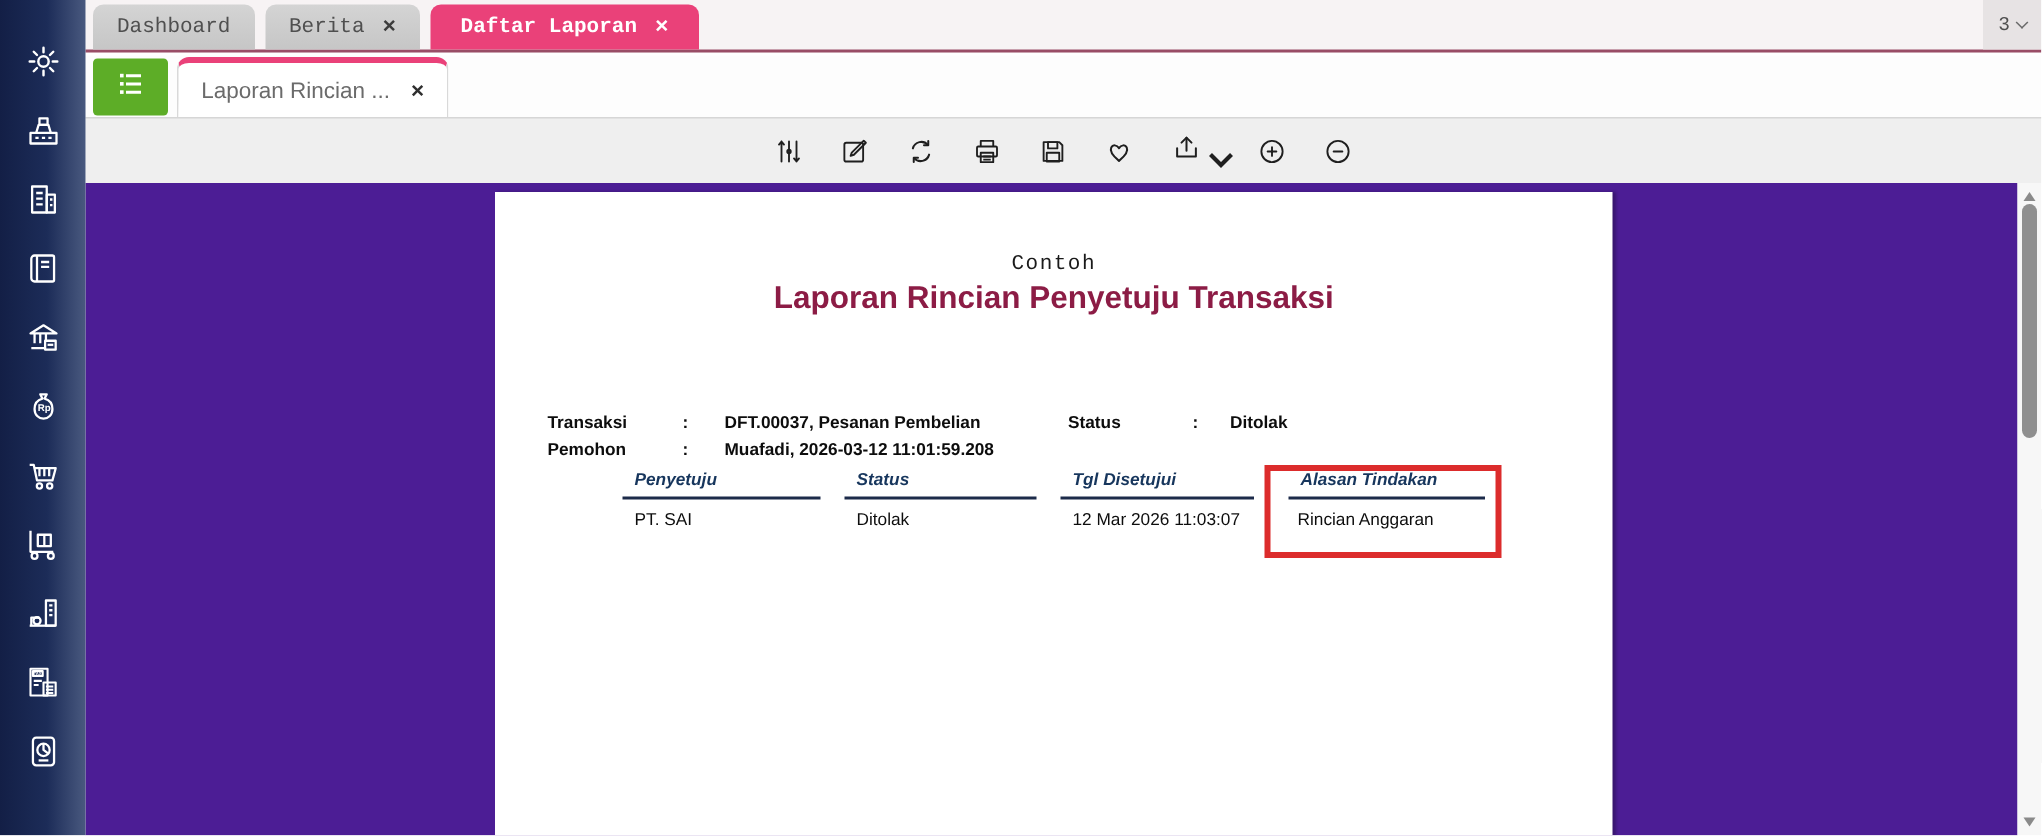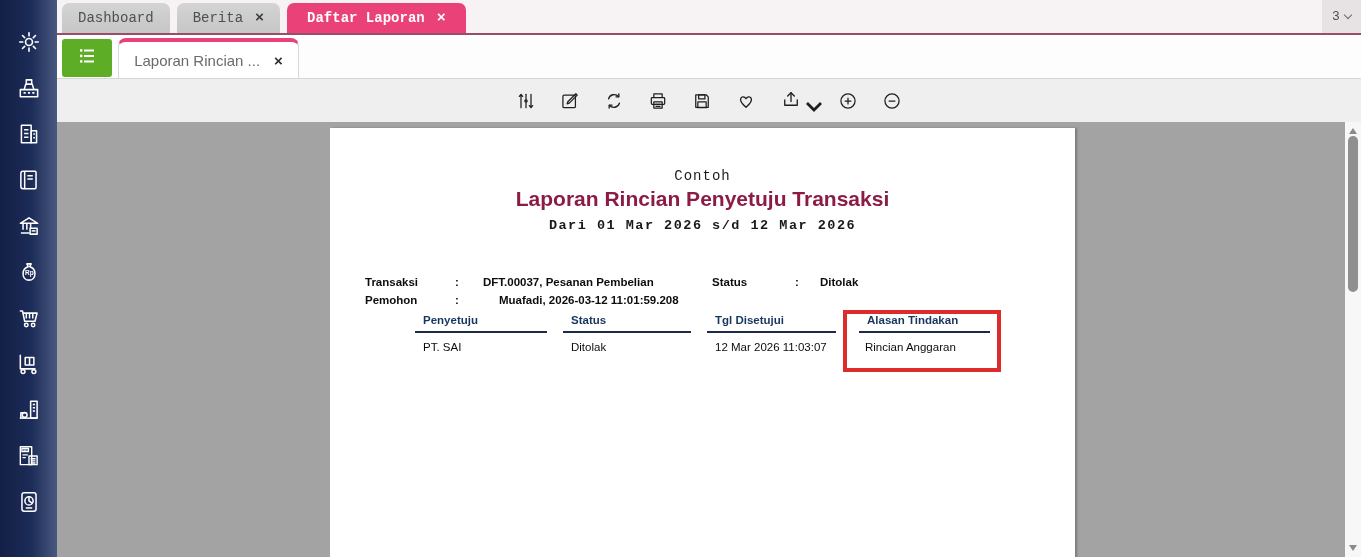--- a/index.html
+++ b/index.html
@@ -45,36 +45,36 @@
   .toolbar { position:absolute; left:57px; top:78px; right:0; height:44px; background:#efefef;
     border-top:1px solid #d6d6d6; display:flex; align-items:center; justify-content:center; gap:22px; }
   .tool { width:22px; height:22px; display:flex; align-items:center; justify-content:center;
     color:#1f1f1f; cursor:pointer; }
   .tool svg { width:20px; height:20px; }
   .tool.export { width:36px; gap:3px; }
   .tool .dd { width:10px; height:8px; }
 
   
   .docarea { position:absolute; left:57px; top:122px; width:1288px; height:435px;
-    background:#a3a3a3; overflow:hidden; }
+    background:#4c1d95; overflow:hidden; }
   .page { position:absolute; left:273px; top:6px; width:745px; height:560px; background:#fff;
     box-shadow:2px 0 2px rgba(0,0,0,.25); }
 
   .wm { position:absolute; left:0; right:0; top:40px; text-align:center;
     font-family:"Liberation Mono", monospace; font-size:14px; color:#1a1a1a; letter-spacing:1px; }
   .rpt-title { position:absolute; left:0; right:0; top:59px; text-align:center;
     font-size:21px; font-weight:bold; color:#8c1c45; }
   .rpt-dates { position:absolute; left:0; right:0; top:90px; text-align:center;
     font-family:"Liberation Mono", monospace; font-weight:bold; font-size:13.5px;
     letter-spacing:1.5px; color:#1a1a1a; }
 
   .dt { position:absolute; font-size:11.5px; font-weight:bold; color:#0d0d0d; white-space:nowrap; }
 
   .th { position:absolute; top:186px; height:19px; font-size:11.5px; font-weight:bold;
-    color:#17365d; border-bottom:2px solid #1c2b4a; padding-left:8px; white-space:nowrap; }
+    color:#17365d; border-bottom:2px solid #1c2b4a; padding-left:8px; white-space:nowrap;font-style:italic; }
   .td { position:absolute; top:213px; font-size:11.5px; color:#0d0d0d; white-space:nowrap; }
   .hl-box { position:absolute; left:513px; top:182px; width:158px; height:62px;
     border:4px solid #dc2c2c; pointer-events:none; }
 
   
   .vscroll { position:absolute; right:0; top:122px; width:16px; height:435px; background:#f7f7f7; }
   .sb-up, .sb-down { position:absolute; left:4px; width:0; height:0; cursor:pointer; }
   .sb-up { top:6px; border-left:4.5px solid transparent; border-right:4.5px solid transparent;
     border-bottom:6px solid #8a8a8a; }
   .sb-down { bottom:6px; border-left:4.5px solid transparent; border-right:4.5px solid transparent;
@@ -273,31 +273,30 @@
           <circle cx="12" cy="12" r="8.5"></circle>
           <path d="M8.5 12h7"></path>
         </svg>
       </div>
   </div>
 
   <div class="docarea">
     <div class="page">
       <div class="wm">Contoh</div>
       <div class="rpt-title">Laporan Rincian Penyetuju Transaksi</div>
-      <div class="rpt-dates">Dari 01 Mar 2026 s/d 12 Mar 2026</div>
 
       <span class="dt" style="left:35px;  top:148px;">Transaksi</span>
       <span class="dt" style="left:125px; top:148px;">:</span>
       <span class="dt" style="left:153px; top:148px;">DFT.00037, Pesanan Pembelian</span>
       <span class="dt" style="left:382px; top:148px;">Status</span>
       <span class="dt" style="left:465px; top:148px;">:</span>
       <span class="dt" style="left:490px; top:148px;">Ditolak</span>
       <span class="dt" style="left:35px;  top:166px;">Pemohon</span>
       <span class="dt" style="left:125px; top:166px;">:</span>
-      <span class="dt" style="left:153px; top:166px;margin-left:16px;">Muafadi, 2026-03-12 11:01:59.208</span>
+      <span class="dt" style="left:153px; top:166px;">Muafadi, 2026-03-12 11:01:59.208</span>
 
       <div class="th" style="left:85px;  width:132px;">Penyetuju</div>
       <div class="th" style="left:233px; width:128px;">Status</div>
       <div class="th" style="left:377px; width:129px;">Tgl Disetujui</div>
       <div class="th" style="left:529px; width:131px;">Alasan Tindakan</div>
 
       <div class="td" style="left:93px;">PT. SAI</div>
       <div class="td" style="left:241px;">Ditolak</div>
       <div class="td" style="left:385px;">12 Mar 2026 11:03:07</div>
       <div class="td" style="left:535px;">Rincian Anggaran</div>

